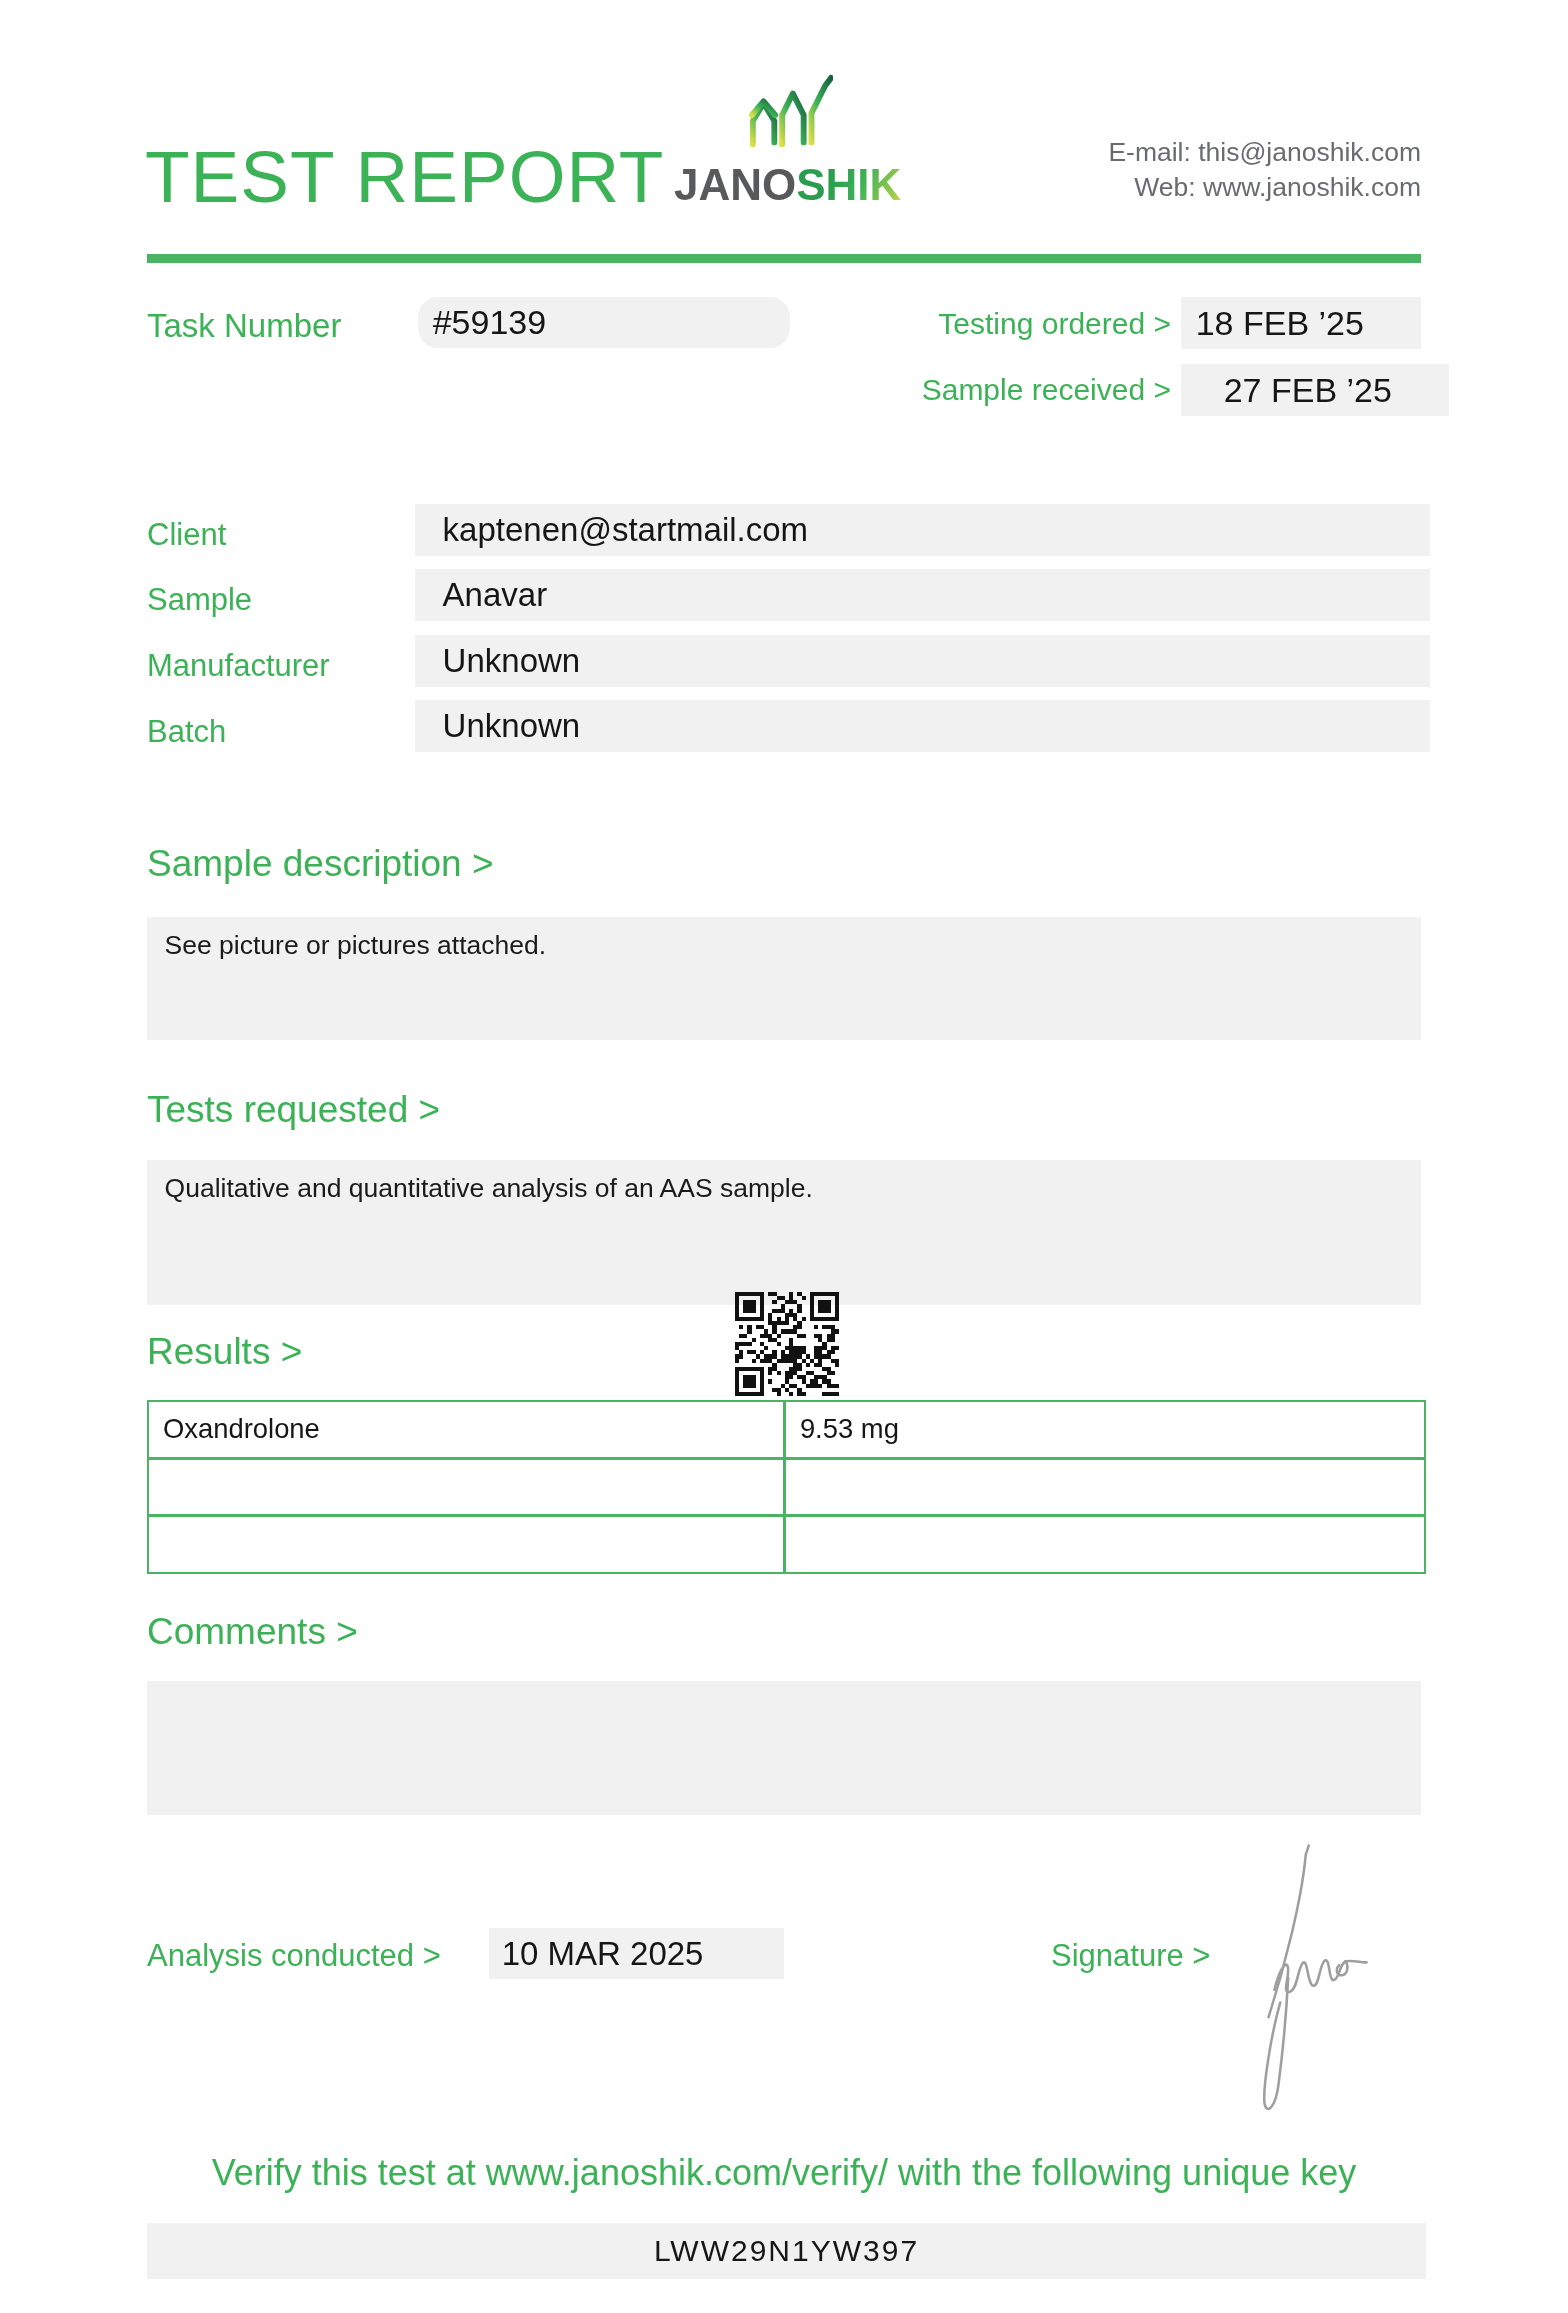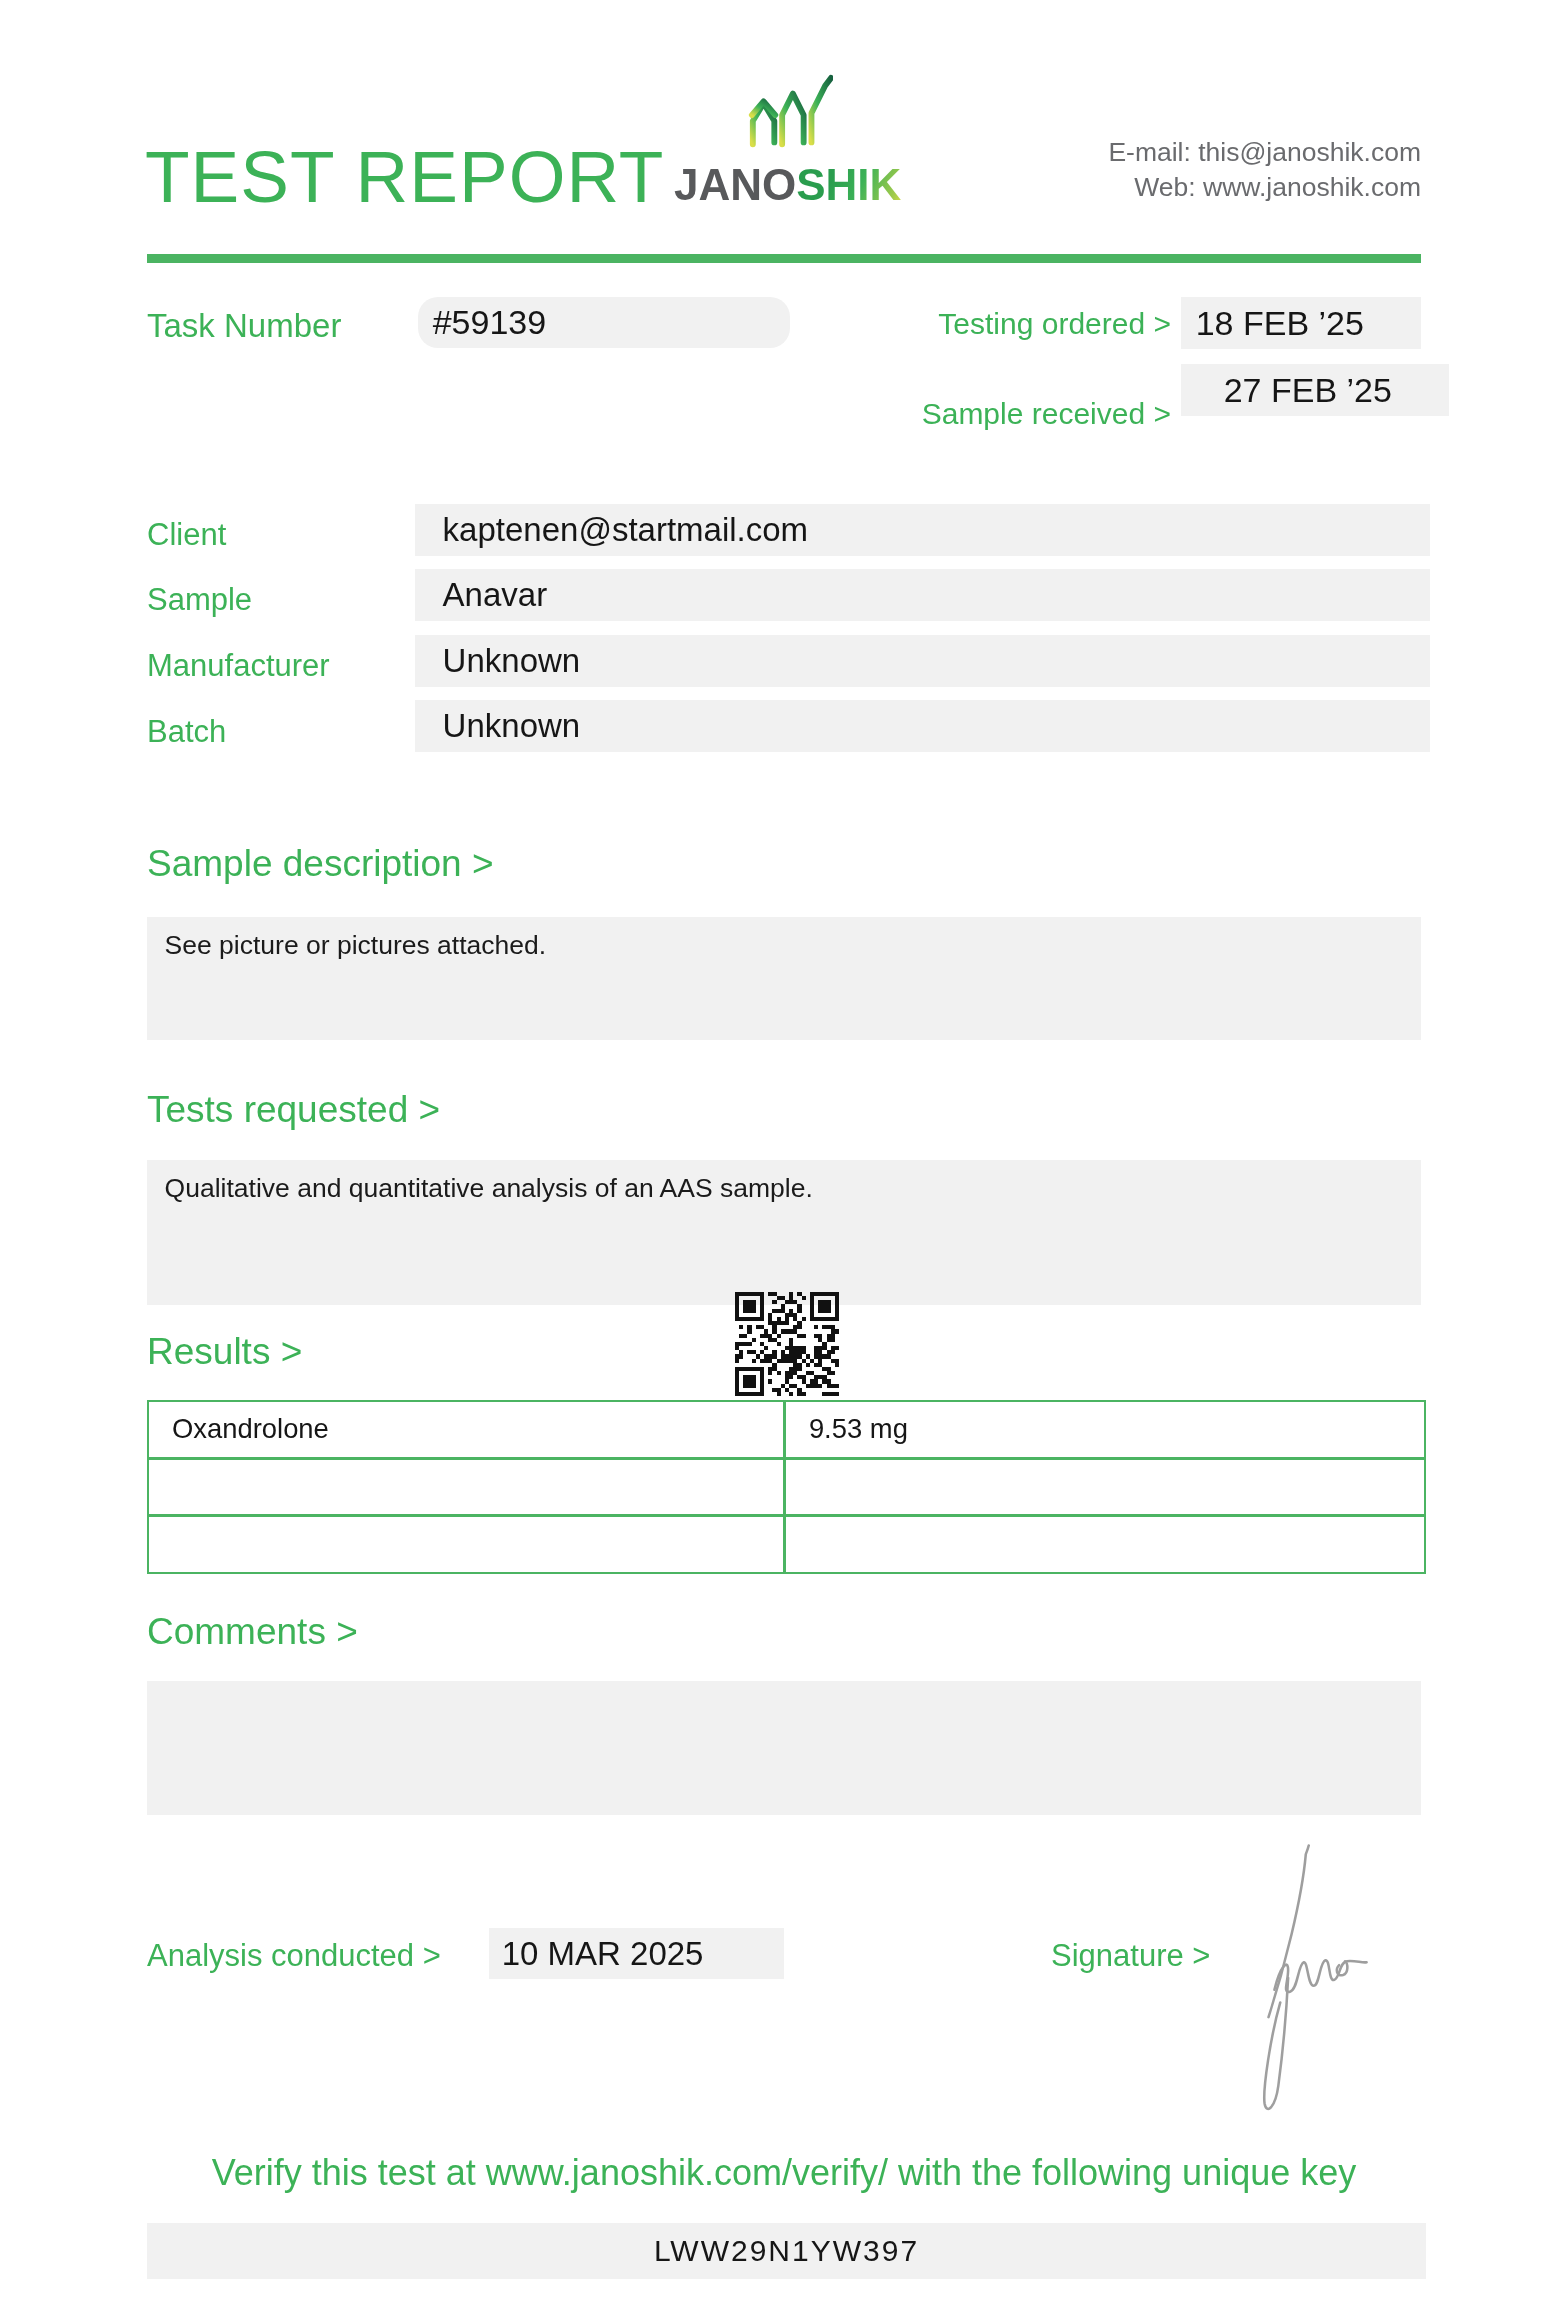--- a/index.html
+++ b/index.html
@@ -25,40 +25,40 @@
   .rule{left:147px;top:254px;width:1274px;height:8.8px;background:#4bb462;}
 
   
   .label{color:#3cb257;}
   .task-label{left:147px;top:307px;font-size:33px;}
   .task-box{left:418px;top:297px;width:372px;height:51px;border-radius:20px;}
   .gray-box{background:#f1f1f1;}
   .box-text{display:flex;align-items:center;height:100%;padding-left:14.7px;font-size:34px;color:#161616;}
   .ordered-label{left:882px;top:307px;width:289px;text-align:right;font-size:30px;}
   .ordered-box{left:1181px;top:297px;width:240px;height:52px;}
-  .received-label{left:882px;top:373px;width:289px;text-align:right;font-size:30px;margin-top:24px;}
+  .received-label{left:882px;top:373px;width:289px;text-align:right;font-size:30px;}
   .received-box{left:1181px;top:364px;width:240px;height:52px;padding-left:28px;}
 
   
   .field-label{left:147px;font-size:31px;}
   .field-box{left:415px;width:1005px;height:52px;padding-left:10px;}
   .field-box .box-text{padding-left:17.6px;font-size:33px;}
 
   
   .sec-heading{left:147px;font-size:37px;color:#3cb257;}
   .body-box{left:147px;width:1274px;}
   .body-text{padding:12.7px 17.6px;font-size:26.5px;color:#1b1b1b;}
 
   
   .results-table{
     left:147px;top:1400px;width:1279px;height:174px;
     display:grid;grid-template-columns:634px 1fr;grid-template-rows:1fr 1fr 1fr;
     gap:2.9px;background:#4bb462;border:2.9px solid #4bb462;box-sizing:border-box;
   }
-  .cell{background:#ffffff;display:flex;align-items:center;padding-left:23px;font-size:27.4px;color:#161616;}
+  .cell{background:#ffffff;display:flex;align-items:center;padding-left:14px;font-size:27.4px;color:#161616;}
 
   .qr{left:735px;top:1292px;}
 
   
   .analysis-label{left:147px;top:1938px;font-size:31px;}
   .analysis-box{left:489px;top:1928px;width:295px;height:51px;}
   .analysis-box .box-text{font-size:33px;padding-left:12.7px;}
   .signature-label{left:1051px;top:1938px;font-size:31px;}
   .signature-svg{left:1237px;top:1819px;}
   .verify-text{left:147px;top:2152px;width:1274px;text-align:center;font-size:36px;color:#3cb257;white-space:nowrap;}

